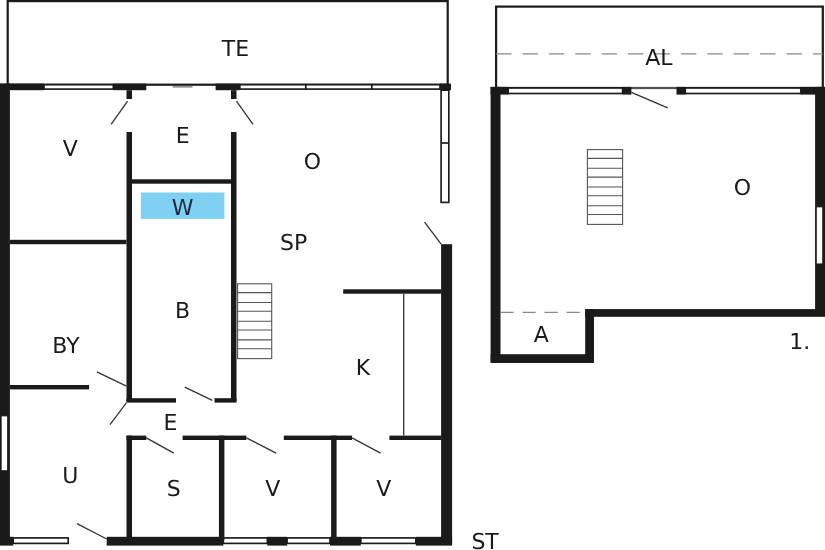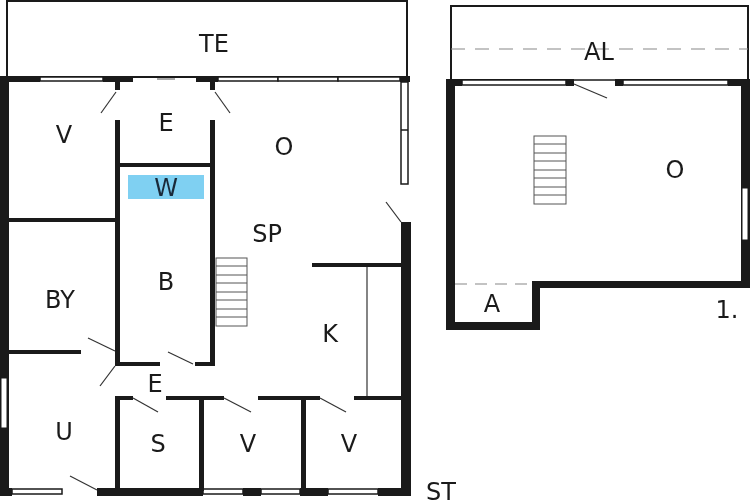--- a/index.html
+++ b/index.html
@@ -1,21 +1,21 @@
 <!DOCTYPE html>
 <html><head>
   <meta charset="utf-8">
   <style>
     html, body { margin: 0; padding: 0; background: #ffffff; }
     body { width: 750px; height: 500px; overflow: hidden; position: relative; }
     #plan { position: absolute; left: 0; top: 0; width: 750px; height: 500px; }
     .lbl {
       position: absolute;
       font-family: "DejaVu Sans", sans-serif;
-      font-size: 24px;
+      font-size: 20px;
       color: #1a1a1a;
       line-height: 1;
       transform: translate(-50%, -50%);
       white-space: nowrap;
     }
     .wc {
       position: absolute;
       left: 128px; top: 175px; width: 76px; height: 24px;
       background: #7fd0f2;
     }
@@ -162,22 +162,22 @@
   </g>
 </svg>
 
 <div class="wc"></div>
 
 <div class="lbl" style="left:214px;top:44px">TE</div>
 <div class="lbl" style="left:64px;top:135px">V</div>
 <div class="lbl" style="left:166px;top:123px">E</div>
 <div class="lbl" style="left:166px;top:188px;color:#1a2a3a">W</div>
 <div class="lbl" style="left:284px;top:147px">O</div>
-<div class="lbl" style="left:267px;top:234px">SP</div>
-<div class="lbl" style="left:60px;top:300px">BY</div>
+<div class="lbl" style="left:267px;top:220px">SP</div>
+<div class="lbl" style="left:60px;top:314px">BY</div>
 <div class="lbl" style="left:166px;top:282px">B</div>
 <div class="lbl" style="left:330px;top:334px">K</div>
 <div class="lbl" style="left:155px;top:384px">E</div>
 <div class="lbl" style="left:64px;top:432px">U</div>
 <div class="lbl" style="left:158px;top:444px">S</div>
 <div class="lbl" style="left:248px;top:444px">V</div>
 <div class="lbl" style="left:349px;top:444px">V</div>
 <div class="lbl" style="left:441px;top:492px">ST</div>
 
 <div class="lbl" style="left:599px;top:52px">AL</div>

